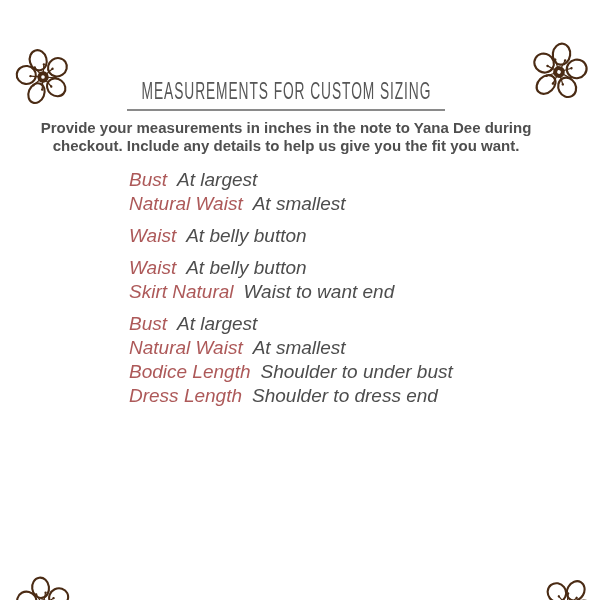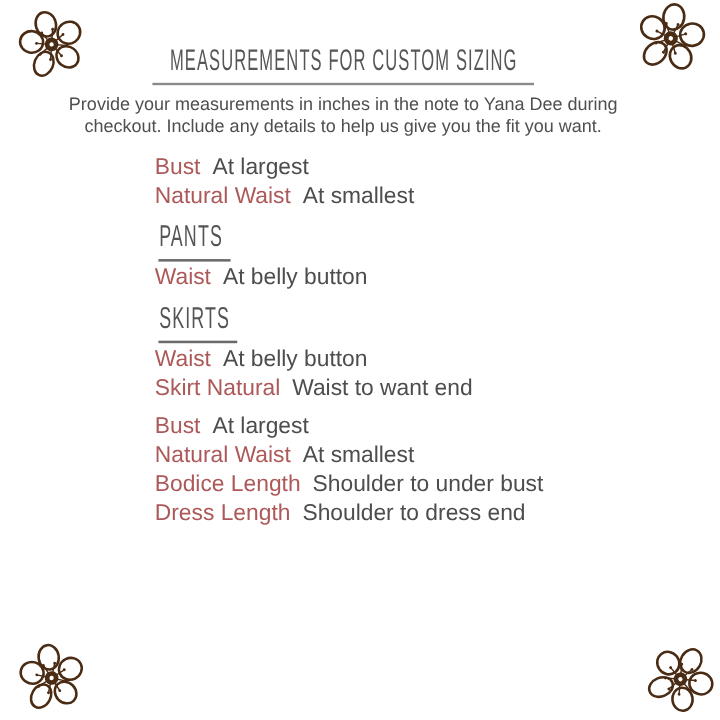--- a/index.html
+++ b/index.html
@@ -6,20 +6,21 @@
   body {
     width: 600px; height: 600px;
     background: #ffffff;
     font-family: "Liberation Sans", sans-serif;
     overflow: hidden;
   }
   .page {
     position: relative;
     width: 600px; height: 504px;
     background: #ffffff;
+    margin-top: 40px;
   }
   .flower {
     position: absolute;
   }
   .flower-tl { left: 13px;  top: 6px;   width: 60px; height: 62px; transform: rotate(-6deg); }
   .flower-tr { left: 527px; top: 1px;   width: 64px; height: 62px; transform: rotate(18deg); }
   .flower-bl { left: 11px;  top: 535px; width: 64px; height: 60px; transform: rotate(2deg); }
   .flower-br { left: 537px; top: 536px; width: 60px; height: 60px; transform: rotate(40deg); }
 
   .header {
@@ -40,21 +41,21 @@
   }
   .title-underline {
     width: 318px; height: 2px;
     background: #8a8a8a;
     margin: 8px auto 0 auto;
   }
   .intro {
     margin-top: 8px;
     font-size: 15px;
     line-height: 18px;
-    font-weight: 400;
+    font-weight: 700;
     color: #4f4f4f;
   }
 
   .sections { margin: 13px 0 0 129px; }
   .section + .section { margin-top: 8px; }
   .section-header {
     display: inline-block;
     font-size: 24px;
     line-height: 29px;
     font-weight: 400;
@@ -67,20 +68,21 @@
     margin-bottom: 2px;
     transform: scale(0.62, 1.05);
     transform-origin: left bottom;
   }
   .section-header-row { line-height: 0; }
   .item {
     font-size: 19px;
     line-height: 24px;
     color: #4d4d4d;
     white-space: nowrap;
+    font-style: italic;
   }
   .item .label {
     color: #ad5959;
     margin-right: 10px;
   }
 </style>
 </head>
 <body>
 
 <svg width="0" height="0" style="position:absolute" aria-hidden="true">
@@ -150,32 +152,26 @@
     <div class="section">
       <div class="item">
         <span class="label">Bust</span><span class="desc">At largest</span>
       </div>
       <div class="item">
         <span class="label">Natural Waist</span><span class="desc">At smallest</span>
       </div>
     </div>
 
     <div class="section">
-      <div class="section-header-row">
-        <span class="section-header">PANTS</span>
-      </div>
       <div class="item">
         <span class="label">Waist</span><span class="desc">At belly button</span>
       </div>
     </div>
 
     <div class="section">
-      <div class="section-header-row">
-        <span class="section-header">SKIRTS</span>
-      </div>
       <div class="item">
         <span class="label">Waist</span><span class="desc">At belly button</span>
       </div>
       <div class="item">
         <span class="label">Skirt Natural</span><span class="desc">Waist to want end</span>
       </div>
     </div>
 
     <div class="section">
       <div class="item">

